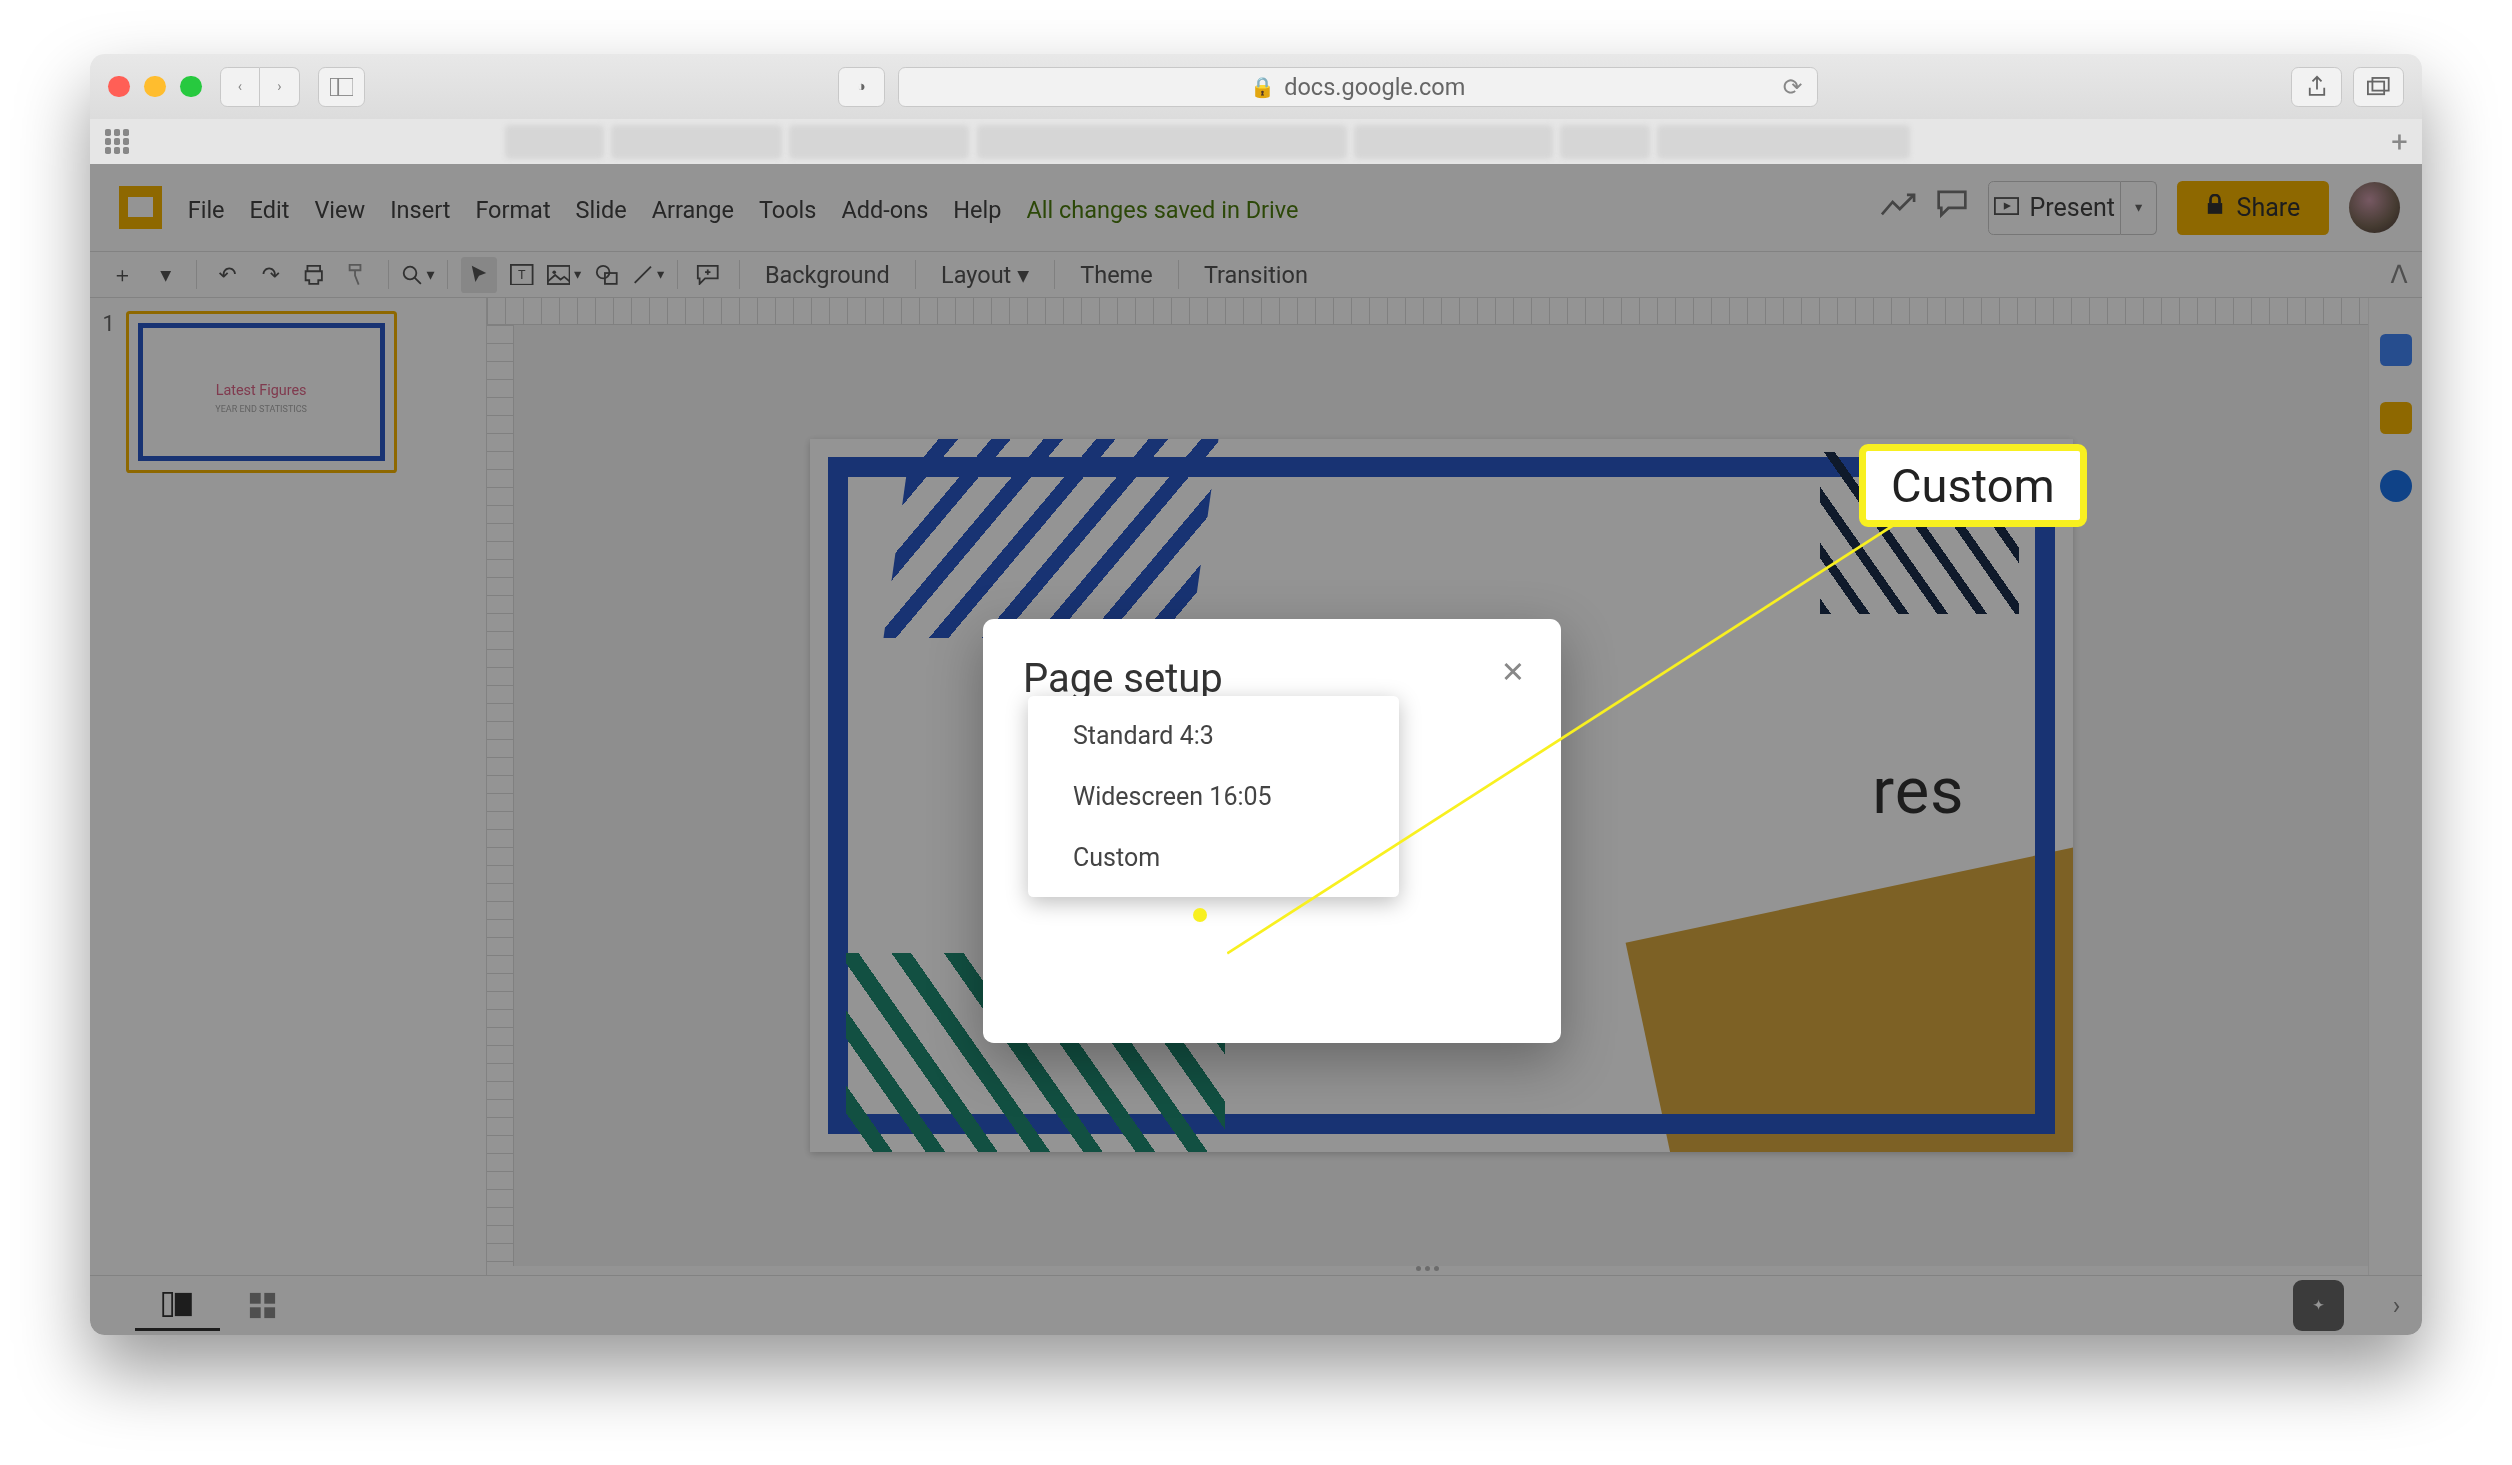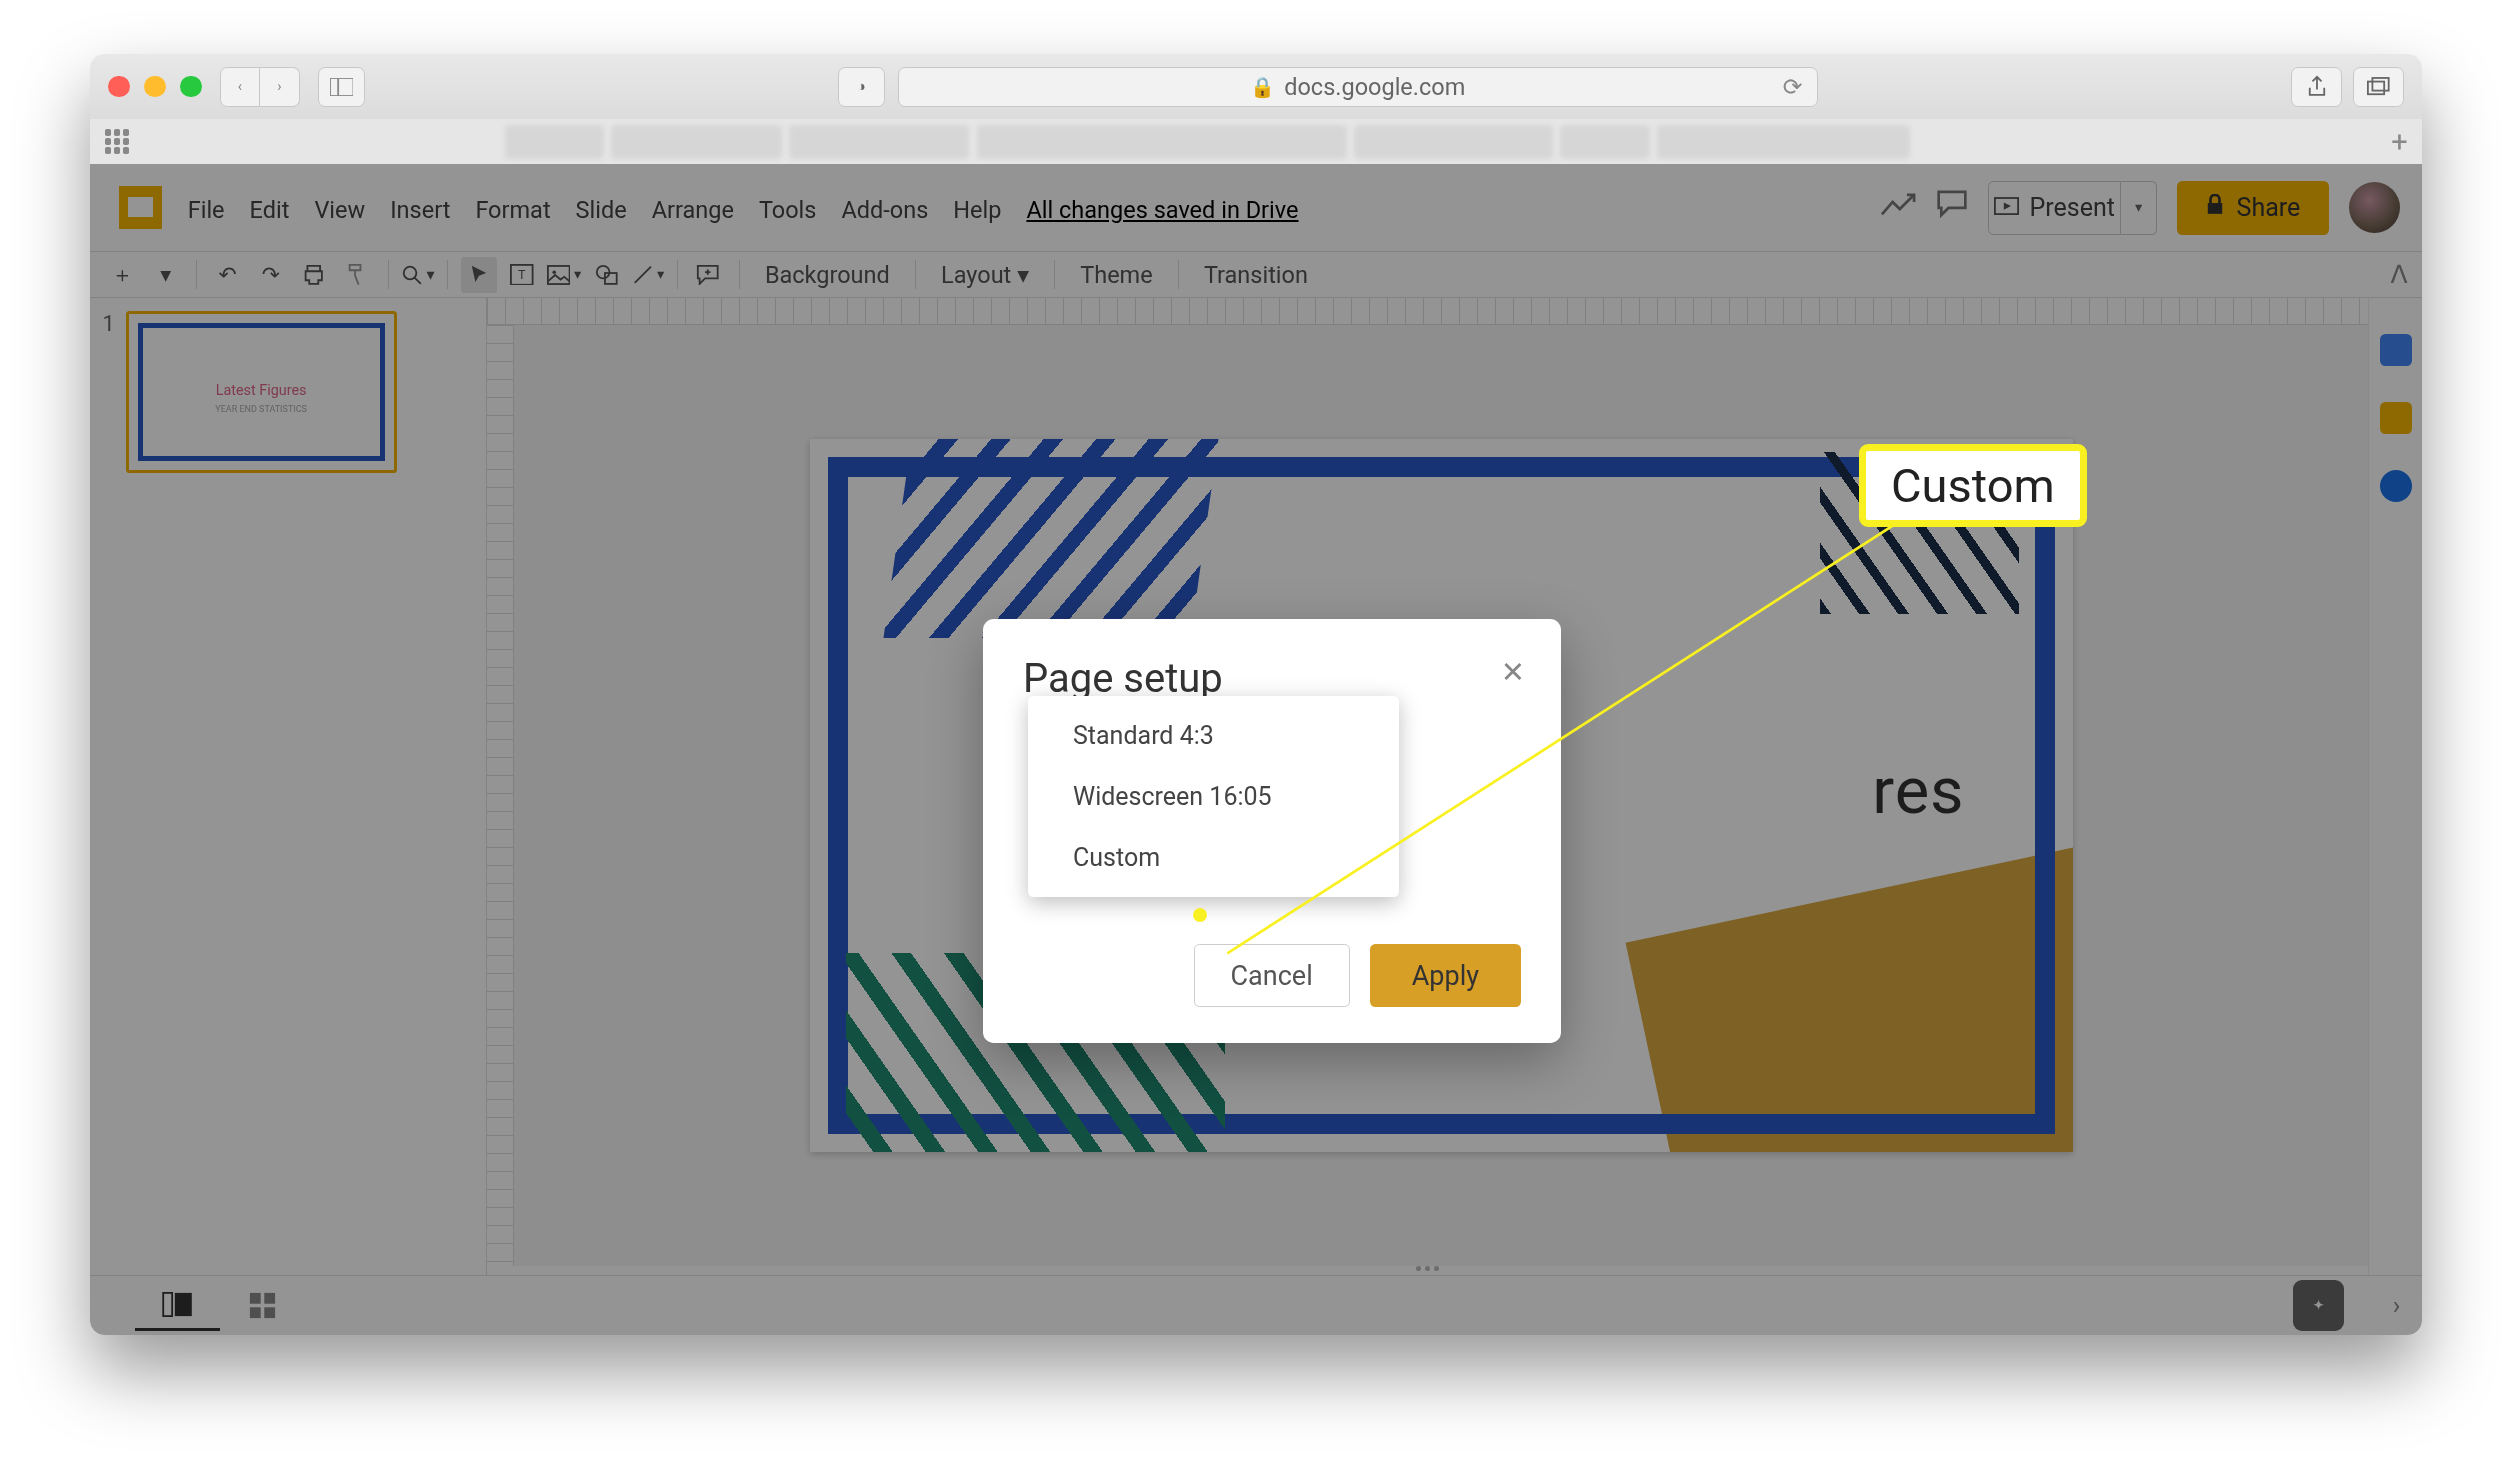--- a/index.html
+++ b/index.html
@@ -35,21 +35,21 @@
 .app { background:#fff; height: calc(100% - 110px); display:flex; flex-direction:column; position:relative; }
 .app-header { height:87px; display:flex; align-items:center; padding: 0 21.7px; }
 .logo { width:58px; height:58px; display:flex; align-items:center; justify-content:center; margin-right:18px;}
 .logo-sq { width:43px; height:43px; background:#f4b400; position:relative;}
 .logo-sq::after { content:""; position:absolute; top:10.8px; left:9px; width:25px; height:20px; background:#fff;}
 .title-col { display:flex; flex-direction:column; }
 .title-row { display:flex; align-items:center; gap:16px;}
 .doc-title { font-size:32px; color:#444; }
 .star, .folder-move { color:#888; font-size:27px;}
 .menu-row { display:flex; gap:25px; font-size:23.5px; color:#444; margin-top:5.4px; }
-.drive-status { text-decoration:underline; color:#000000;}
+.drive-status { color:#4d7c0f;}
 .header-right { margin-left:auto; display:flex; align-items:center; gap:20px;}
 .hicon { color:#888; font-size:31px;}
 .present-btn { display:flex; align-items:center; gap:10.8px; border:0.9px solid #ccc; border-radius:5.4px; height:54px; padding:0 5px; font-size:25px; color:#444;}
 .present-drop { border:0.9px solid #ccc; border-left:none; border-radius:0 5.4px 5.4px 0; height:54px; width:36px; display:flex; align-items:center; justify-content:center; color:#666;}
 .present-wrap { display:flex;}
 .present-wrap .present-btn{border-radius:5.4px 0 0 5.4px;}
 .share-btn { background:#f4b400; height:54px; border-radius:5.4px; padding:0 29px; display:flex; align-items:center; gap:12.6px; font-size:25px; color:#333;}
 .avatar { width:51px; height:51px; border-radius:50%; background:radial-gradient(circle at 40% 35%, #c9a 0%, #765 60%, #433 100%);}
 
 
@@ -379,24 +379,20 @@
         </div>
       </div>
       <div class="explore-btn">✦</div>
       <div class="side-collapse">›</div>
     </div>
 
     <div class="dim"></div>
     <div class="dialog">
       <div class="dialog-title">Page setup</div>
       <div class="dialog-close">✕</div>
-      <div class="dialog-btns">
-        <div class="btn-cancel">Cancel</div>
-        <div class="btn-apply">Apply</div>
-      </div>
     </div>
     <div class="dropdown">
       <div class="dd-item">Standard 4:3</div>
       <div class="dd-item">Widescreen 16:05</div>
       <div class="dd-item">Custom</div>
     </div>
 
     <svg class="callout-line" viewBox="0 0 800 540" width="722" height="487">
       <line x1="0" y1="505" x2="770" y2="10" stroke="#f8f020" stroke-width="3"></line>
     </svg>

